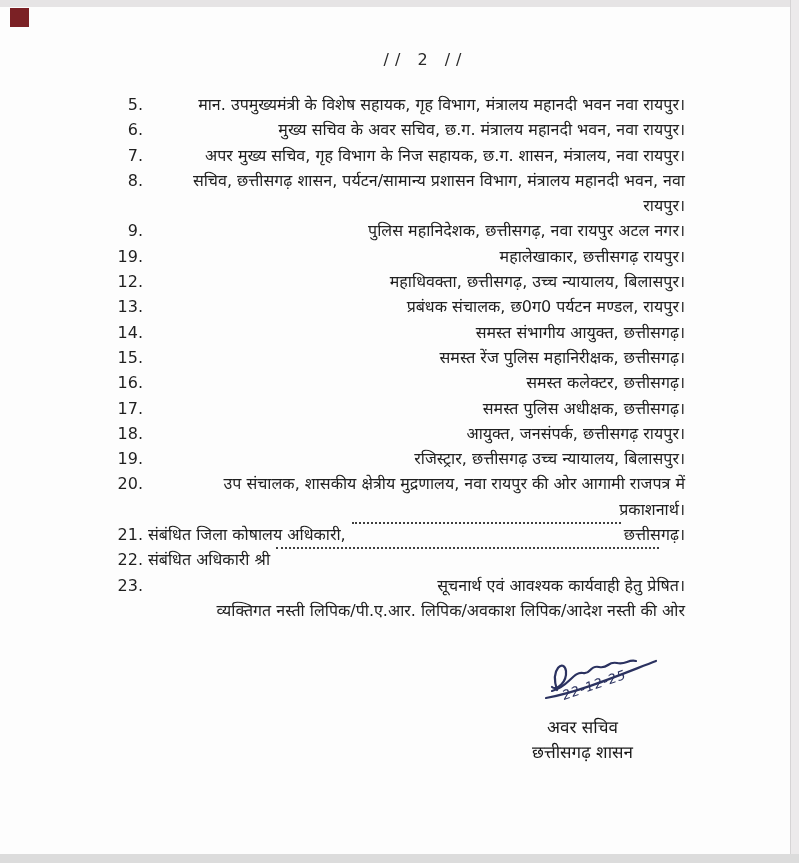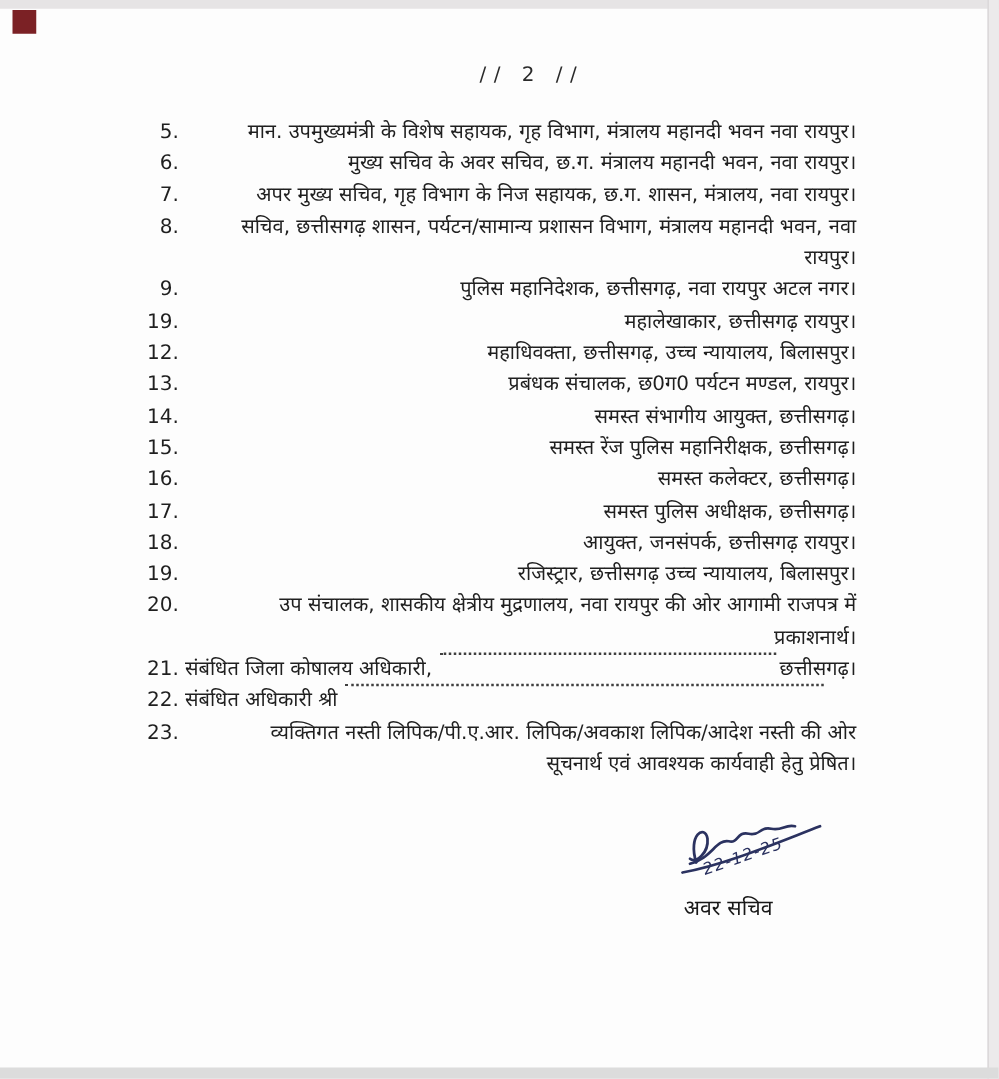--- a/index.html
+++ b/index.html
@@ -158,33 +158,34 @@
       <div class="row">
         <span class="num">22.</span>
         <div class="txt flexline">
           <span>संबंधित अधिकारी श्री</span>
           <span class="leader" style="margin-right: 26px;"></span>
         </div>
       </div>
       <div class="row">
         <span class="num">23.</span>
         <div class="txt">
+          <div class="tline">सूचनार्थ एवं आवश्यक कार्यवाही हेतु प्रेषित।</div>
           <div class="tline jl">व्यक्तिगत नस्ती लिपिक/पी.ए.आर. लिपिक/अवकाश लिपिक/आदेश नस्ती की ओर</div>
-          <div class="tline">सूचनार्थ एवं आवश्यक कार्यवाही हेतु प्रेषित।</div>
         </div>
       </div>
     </div>
 
   <div class="sig-svg">
     <svg viewBox="0 0 130 48">
       <g fill="none" stroke="#2b3260" stroke-width="2.2" stroke-linecap="round" stroke-linejoin="round">
         <path d="M19,34 C12,12 26,3 28,15 C29,26 19,35 14,31"></path>
         <path d="M14,35 C31,31 35,15 45,17 C53,19 51,9 61,11 C71,13 69,5 79,7 C88,9 90,3 98,5"></path>
         <path d="M8,42 C42,36 84,18 118,5"></path>
       </g>
       <text class="sig-date" fill="#2b3260" transform="translate(26,44) rotate(-19)">22-12-25</text>
     </svg>
   </div>
 
   <div class="sig-block">
     <div>अवर सचिव</div>
+    <div>छत्तीसगढ़ शासन</div>
   </div>
 </div>
 
 </body></html>

